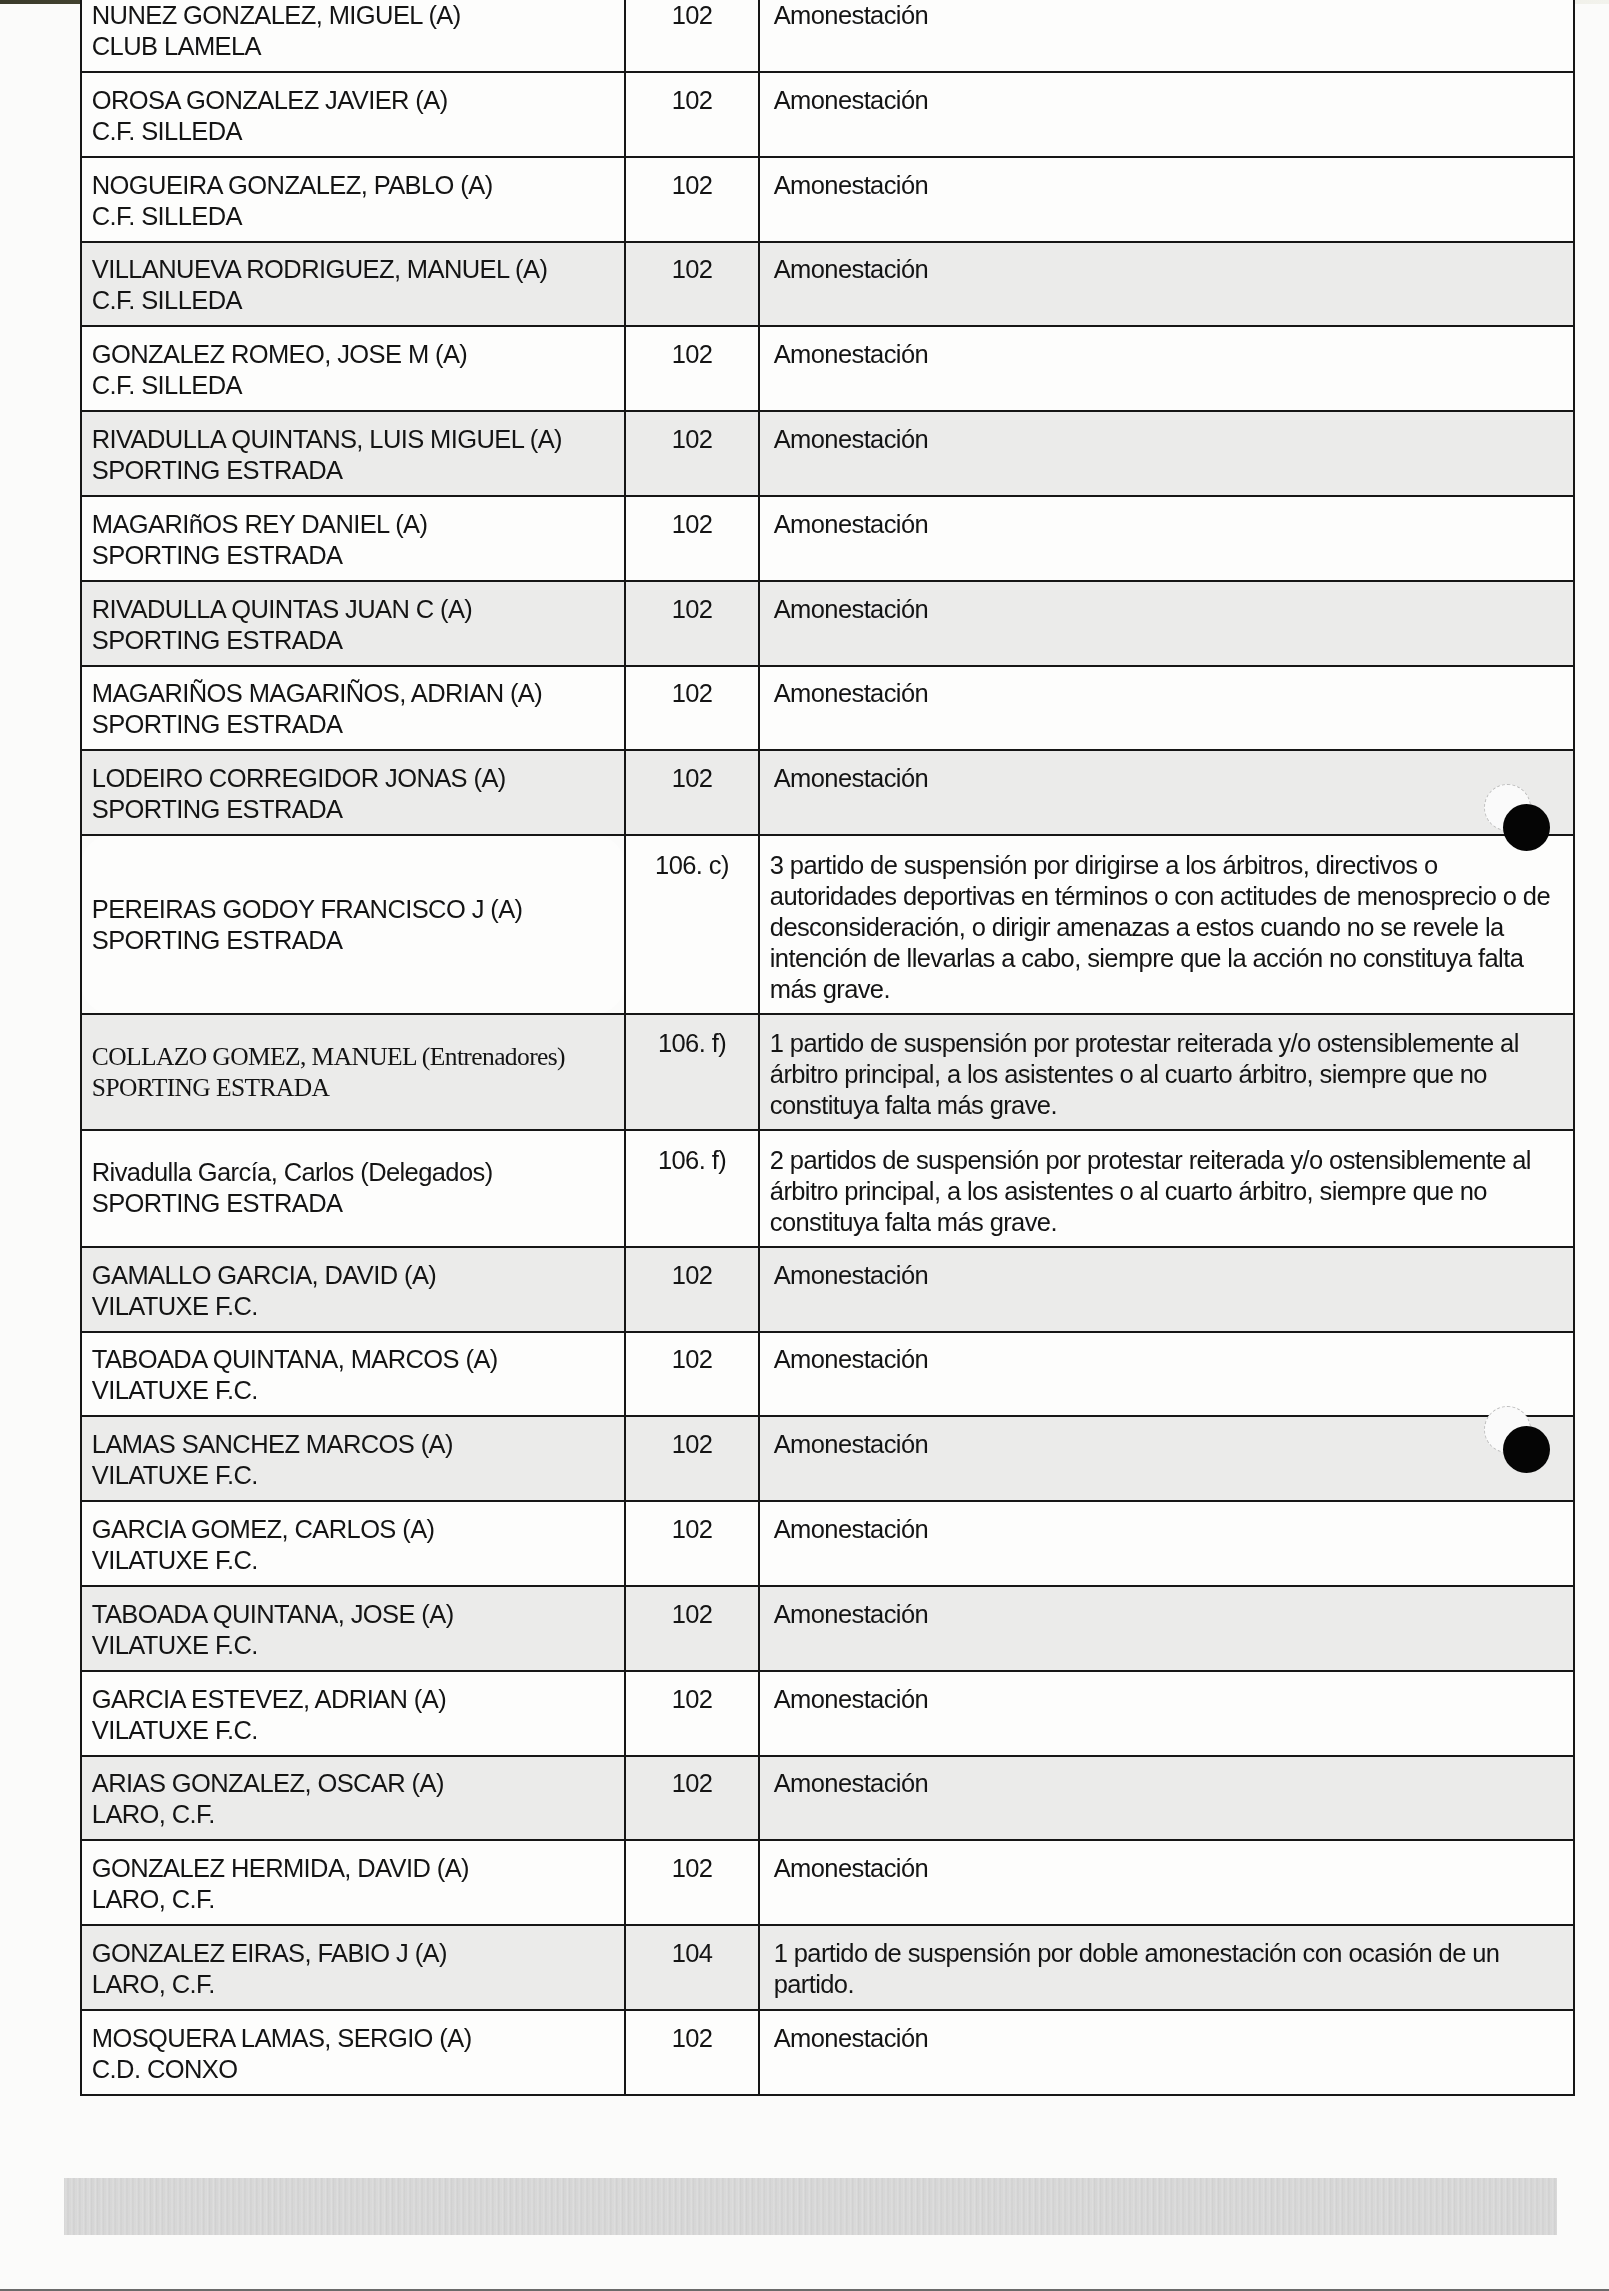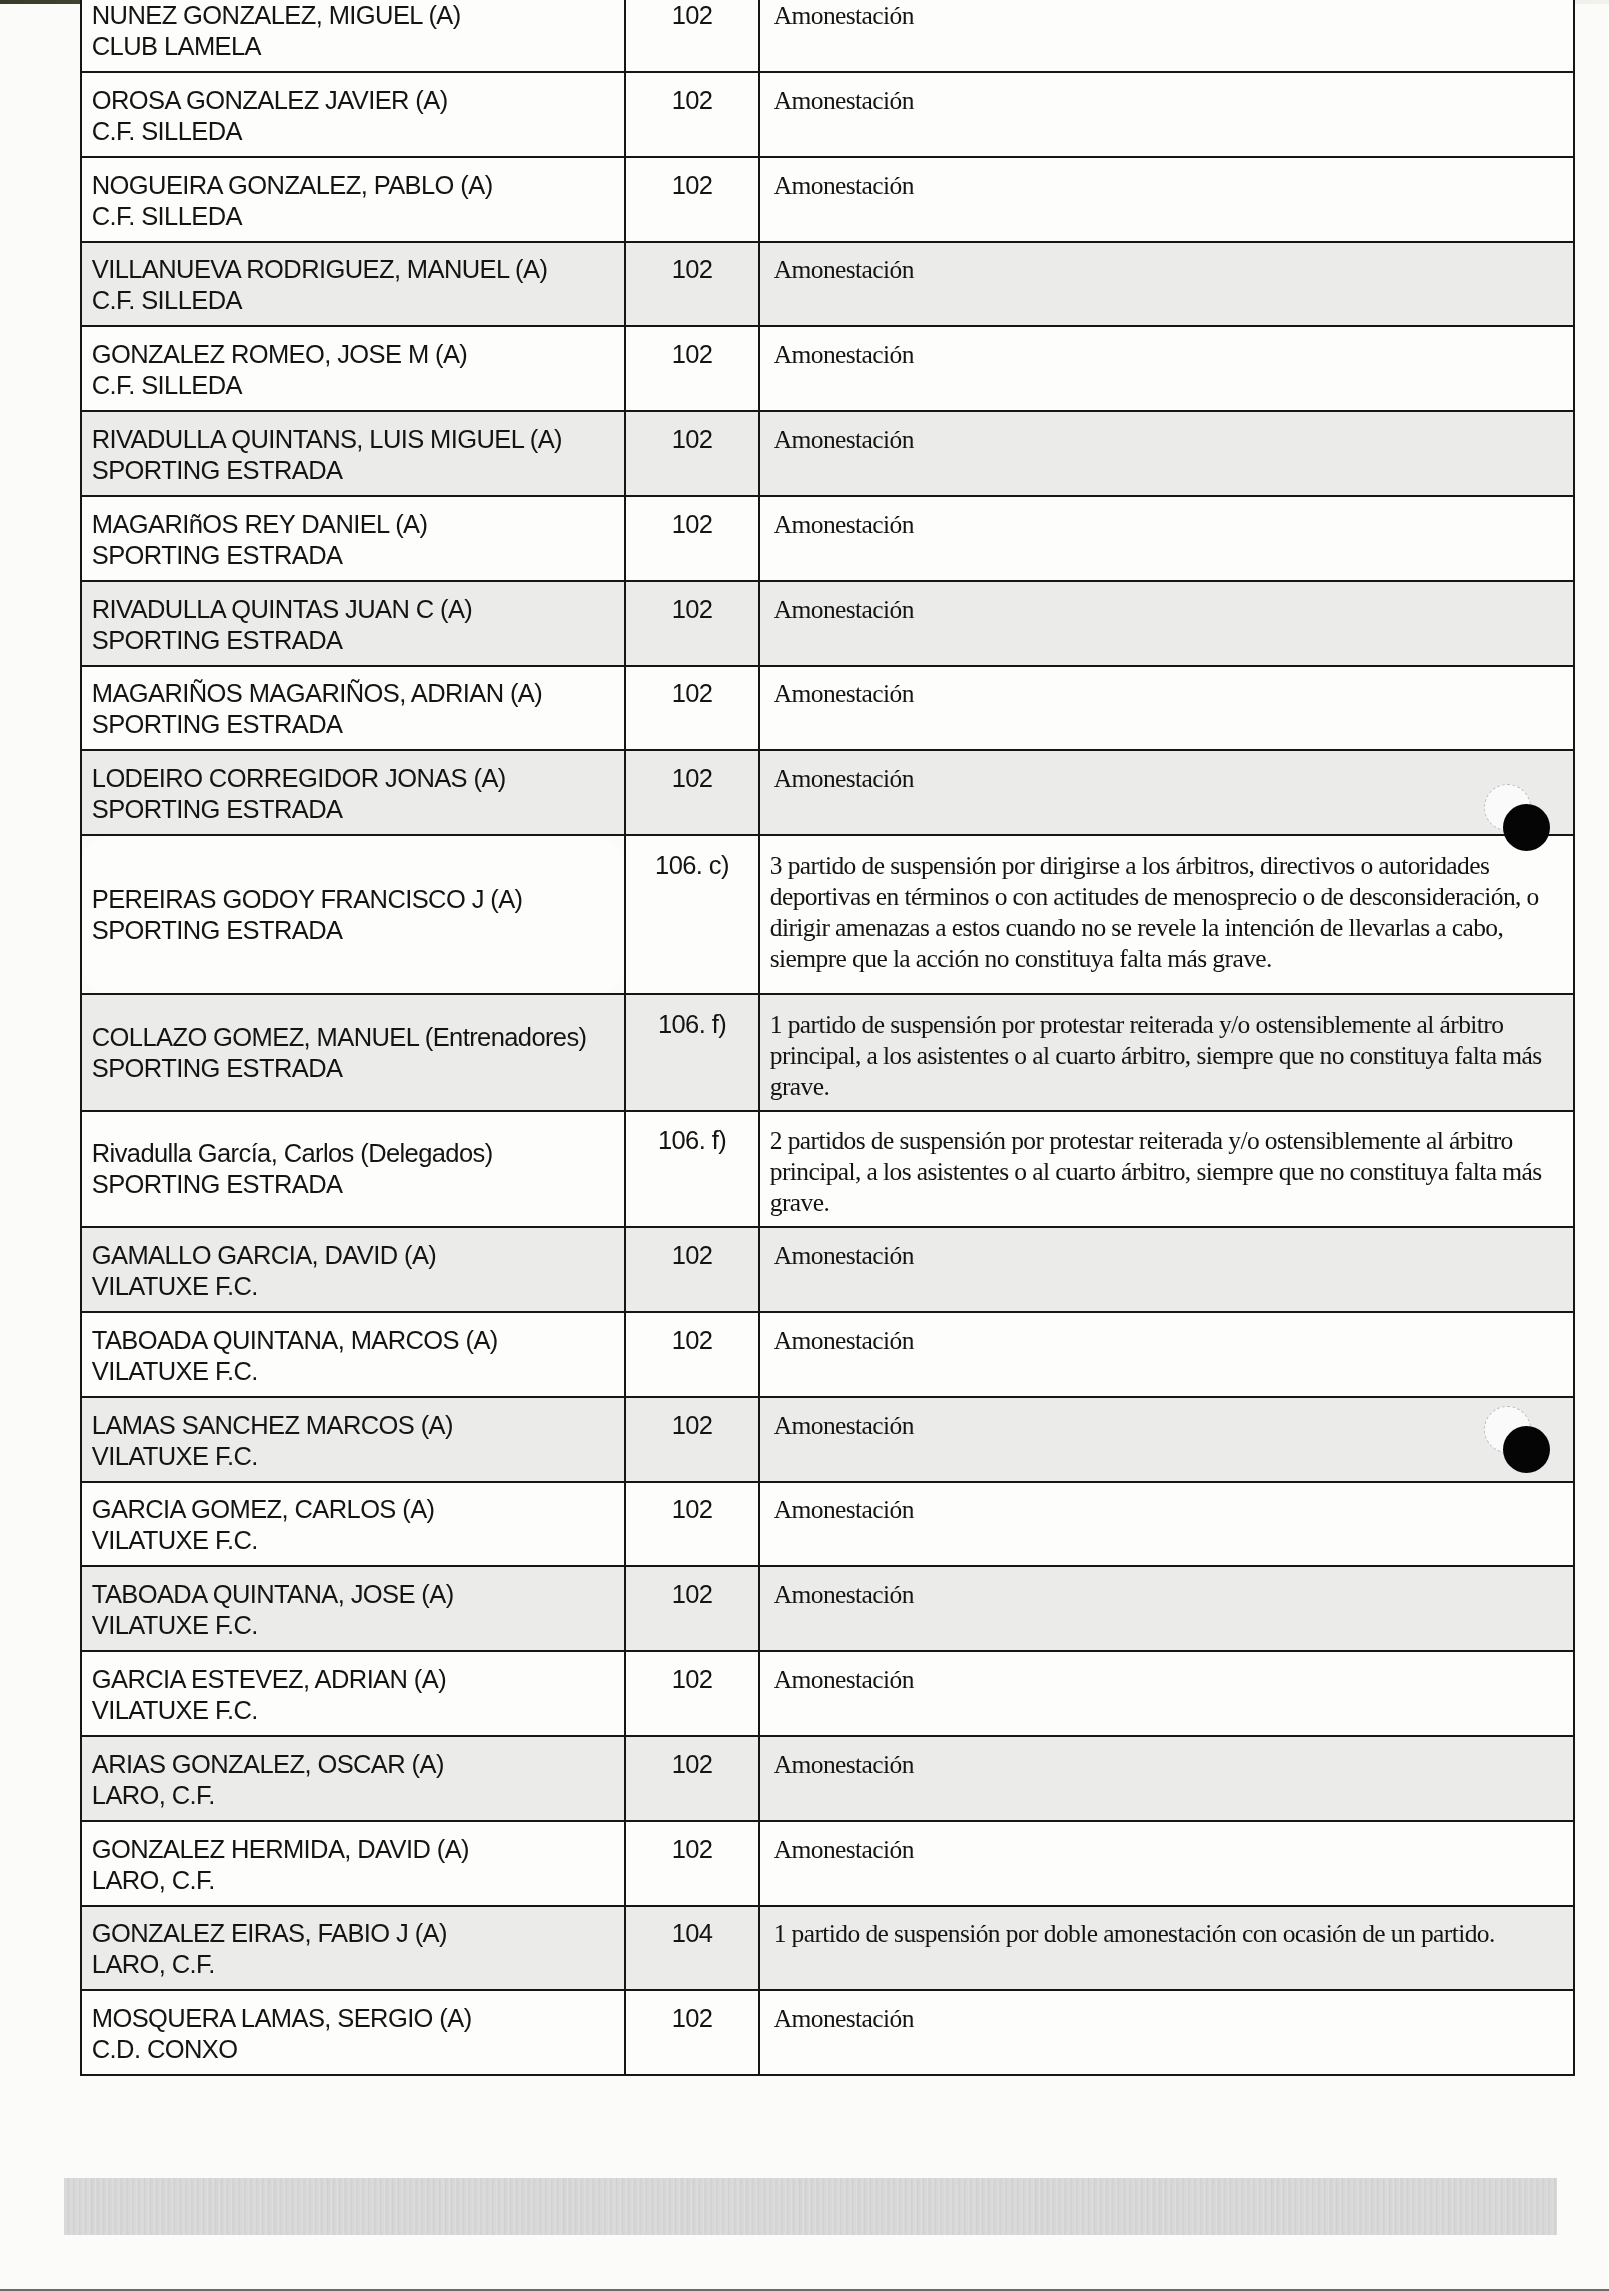--- a/index.html
+++ b/index.html
@@ -38,21 +38,21 @@
   tr.shade td { background: #ebebea; }
   tr.plain td { background: #fdfdfc; }
   tr.first td { border-top: none; }
   td.who { padding: 11.8px 7.8px 0 9.8px !important; height: 71px; }
   td.who.mid { vertical-align: middle; padding-top: 0 !important; }
   td.art { text-align: center; padding-top: 11.8px !important; }
   td.art.long { padding-top: 13.7px !important; }
   td.desc { padding: 11.8px 9.8px 0 13.7px !important; }
   td.desc.long { padding: 13.7px 11.8px 7.8px 9.8px !important; line-height: 31px; }
   .line { display: block; white-space: nowrap; }
-  .desc-text { display: block; font-family: Liberation Serif, serif; }
+  .desc-text { display: block; }
   .grey-band {
     position: absolute; left: 64px; top: 2178px; width: 1493px; height: 57px;
     background: repeating-linear-gradient(90deg, #cfcfcf 0px, #d8d8d8 2px, #c9c9c9 3.9px, #d4d4d4 5.9px);
     opacity: 0.85;
   }
   .punch-hole {
     position: absolute; width: 47px; height: 47px; border-radius: 50%;
     background: #050505;
   }
   .punch-ghost {
@@ -177,21 +177,21 @@
           <td class="who mid" style="height: 157px; border-radius: 31px;">
             <span class="line">PEREIRAS GODOY FRANCISCO J (A)</span>
             <span class="line">SPORTING ESTRADA</span>
           </td>
           <td class="art long">106. c)</td>
           <td class="desc long">
             <span class="desc-text"> 3 partido de suspensión por dirigirse a los árbitros, directivos o autoridades deportivas en términos o con actitudes de menosprecio o de desconsideración, o dirigir amenazas a estos cuando no se revele la intención de llevarlas a cabo, siempre que la acción no constituya falta más grave.</span>
           </td>
         </tr>
         <tr class="shade">
-          <td class="who mid" style="height: 98px;">
+          <td class="who mid" style="height: 98px; font-family: Liberation Serif, serif;">
             <span class="line">COLLAZO GOMEZ, MANUEL (Entrenadores)</span>
             <span class="line">SPORTING ESTRADA</span>
           </td>
           <td class="art long">106. f)</td>
           <td class="desc long">
             <span class="desc-text"> 1 partido de suspensión por protestar reiterada y/o ostensiblemente al árbitro principal, a los asistentes o al cuarto árbitro, siempre que no constituya falta más grave.</span>
           </td>
         </tr>
         <tr class="plain">
           <td class="who mid" style="height: 98px;">

